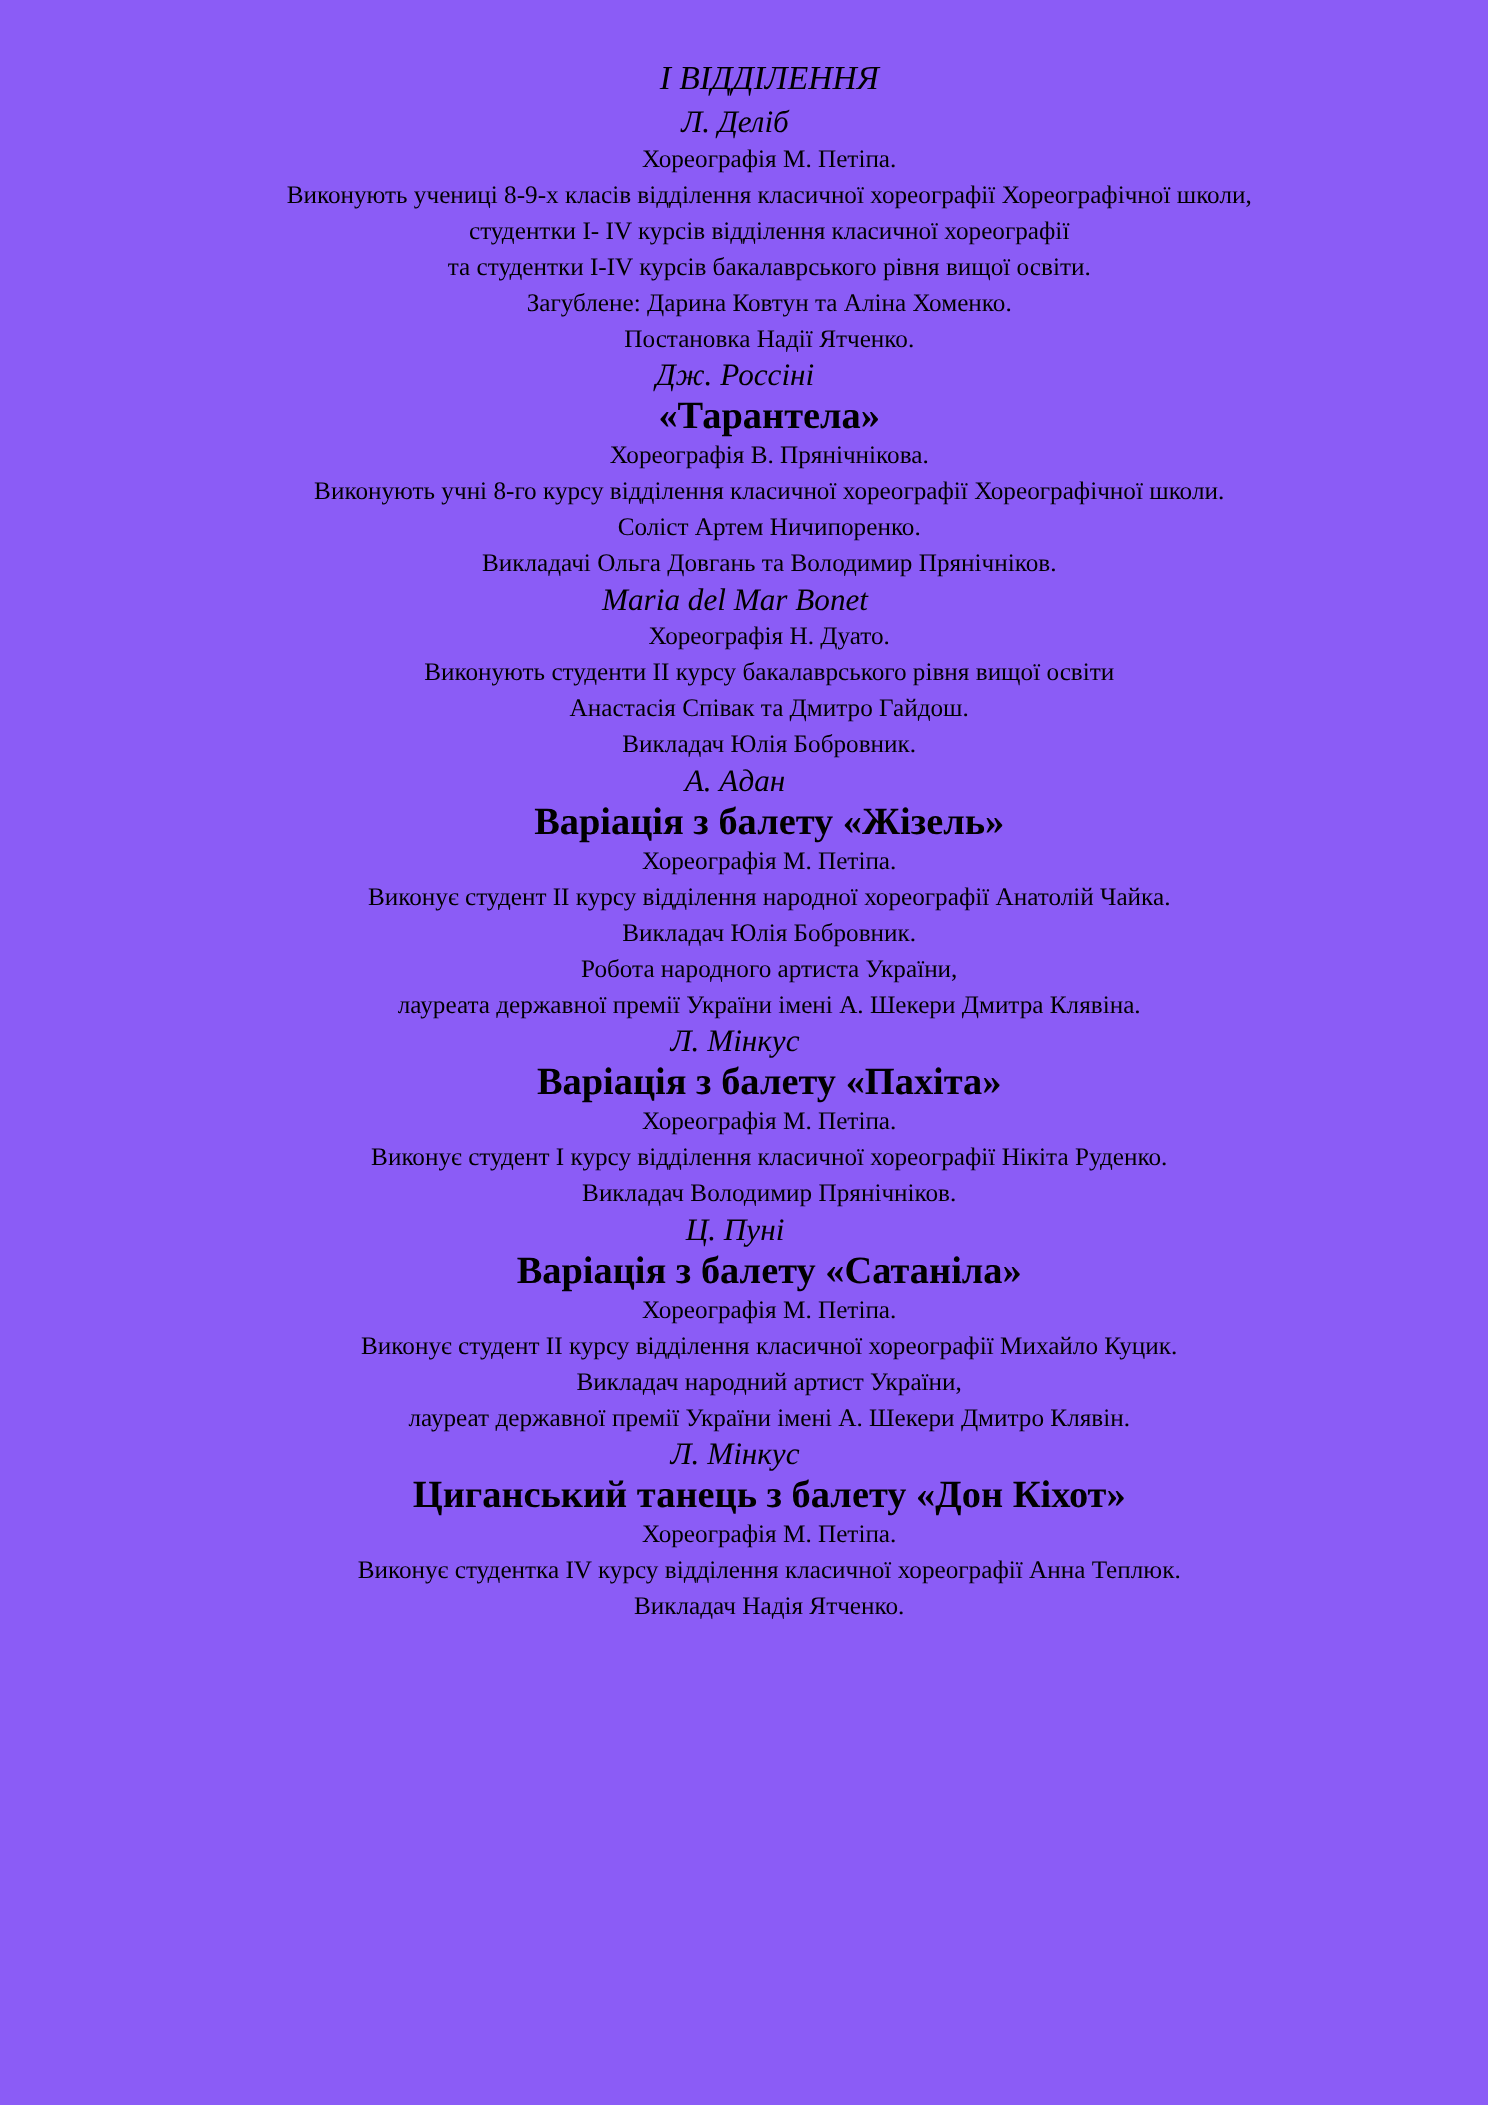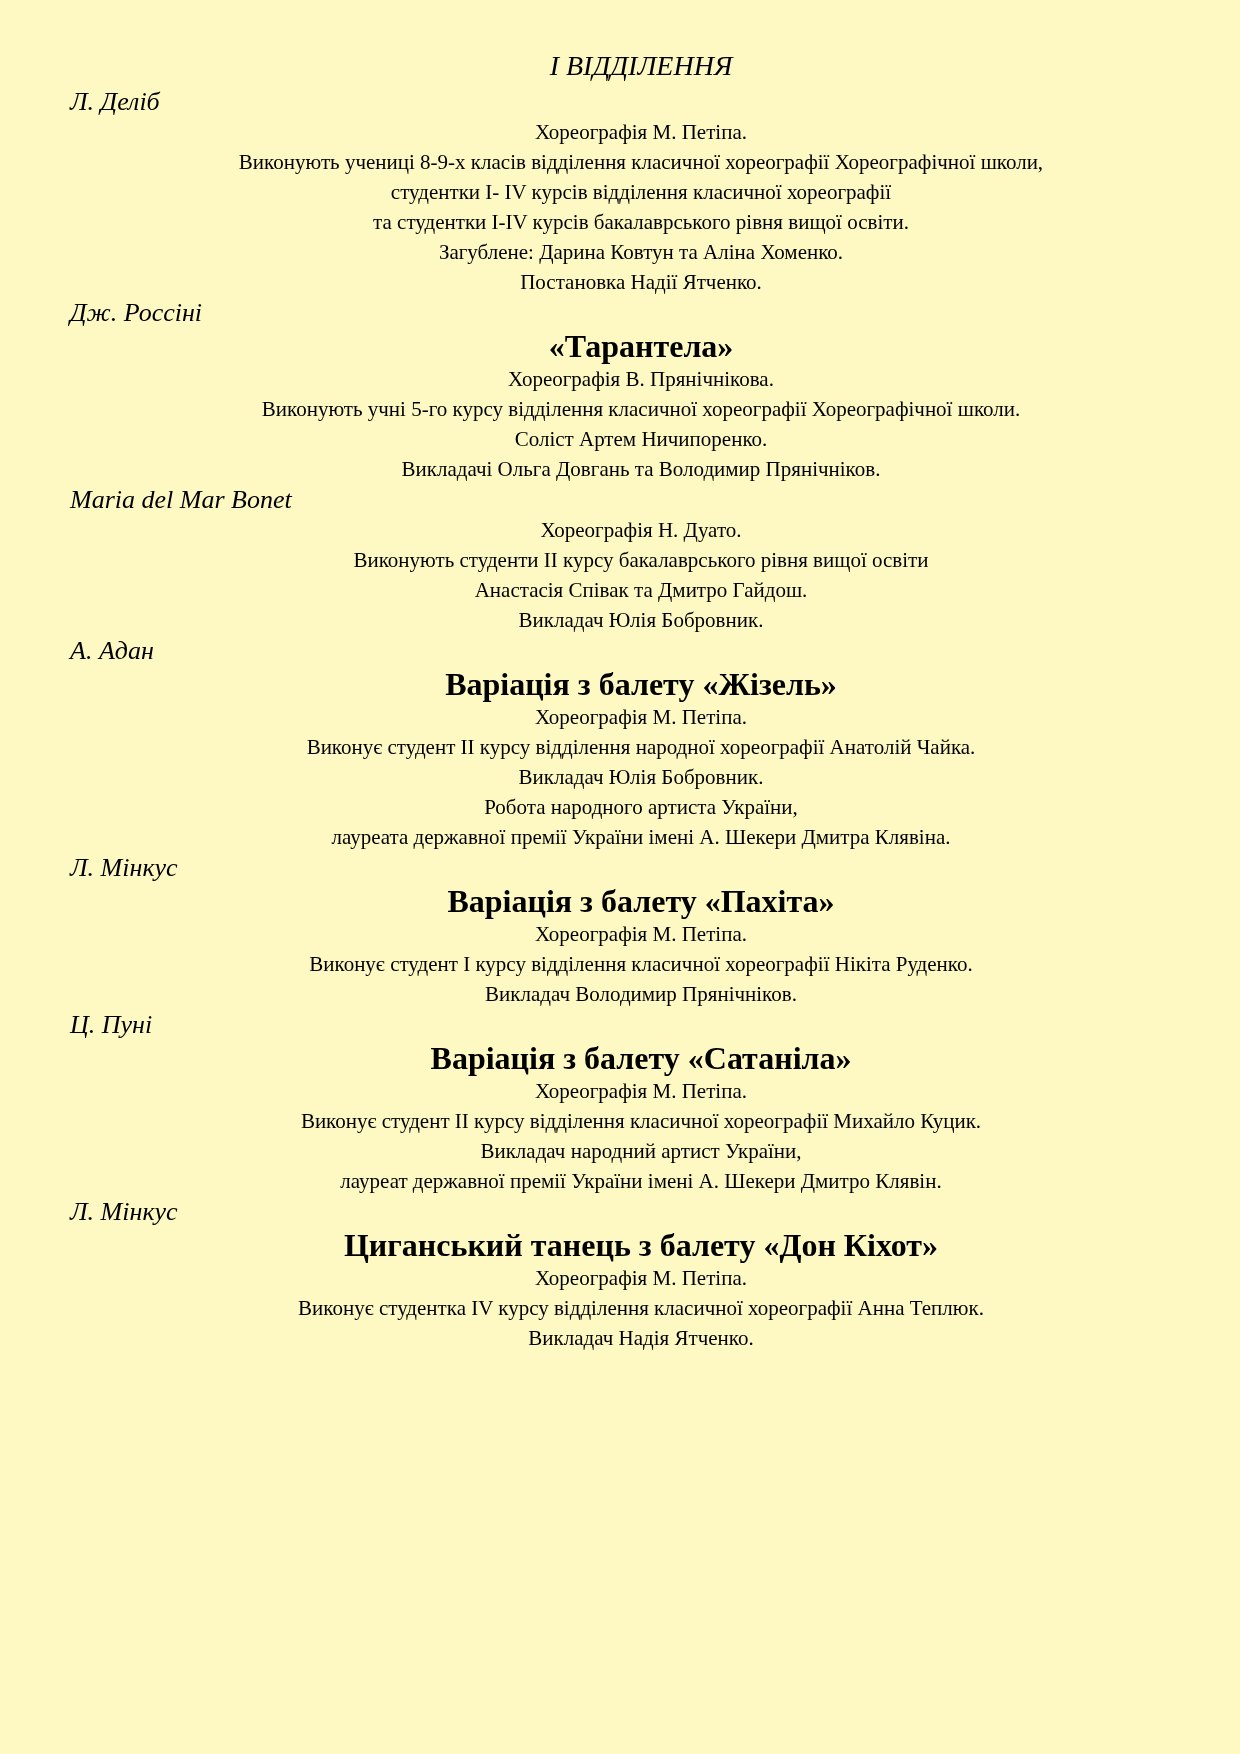--- a/index.html
+++ b/index.html
@@ -4,38 +4,38 @@
 <style>
   html, body {
     margin: 0;
     padding: 0;
     background: #ffffff;
   }
   .page {
     position: relative;
     width: 1240px;
     height: 1754px;
-    background: #fef9c3;
+    background: #8b5cf6;
     color: #000000;
     font-family: "Liberation Serif", "DejaVu Serif", serif;
     box-sizing: border-box;
     padding: 46px 28px 0 70px;
     overflow: hidden;
   }
   .part-title {
     text-align: center;
     font-style: italic;
     font-weight: normal;
     font-size: 28px;
     line-height: 40px;
     margin: 0;
     white-space: nowrap;
   }
   .composer {
-    text-align: left;
+    text-align: center;
     font-style: italic;
     font-size: 26px;
     line-height: 31px;
     padding-right: 57px;
     white-space: nowrap;
   }
   .piece-title {
     text-align: center;
     font-weight: bold;
     font-size: 32px;
@@ -65,21 +65,21 @@
     <p class="line">студентки І- IV курсів відділення класичної хореографії</p>
     <p class="line">та студентки І-IV курсів бакалаврського рівня вищої освіти.</p>
     <p class="line">Загублене: Дарина Ковтун та Аліна Хоменко.</p>
     <p class="line">Постановка Надії Ятченко.</p>
   </section>
 
   <section>
     <div class="composer">Дж. Россіні</div>
     <h2 class="piece-title">«Тарантела»</h2>
     <p class="line">Хореографія В. Прянічнікова.</p>
-    <p class="line">Виконують учні 5-го курсу відділення класичної хореографії Хореографічної школи.</p>
+    <p class="line">Виконують учні 8-го курсу відділення класичної хореографії Хореографічної школи.</p>
     <p class="line">Соліст Артем Ничипоренко.</p>
     <p class="line">Викладачі Ольга Довгань та Володимир Прянічніков.</p>
   </section>
 
   <section>
     <div class="composer">Maria del Mar Bonet</div>
     <p class="line">Хореографія Н. Дуато.</p>
     <p class="line">Виконують студенти ІІ курсу бакалаврського рівня вищої освіти</p>
     <p class="line">Анастасія Співак та Дмитро Гайдош.</p>
     <p class="line">Викладач Юлія Бобровник.</p>

